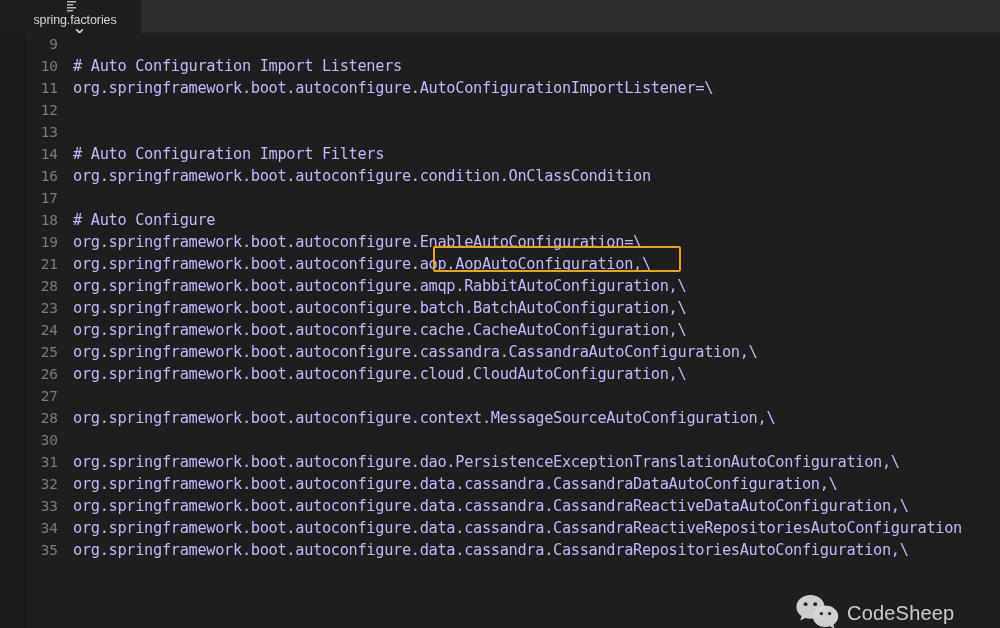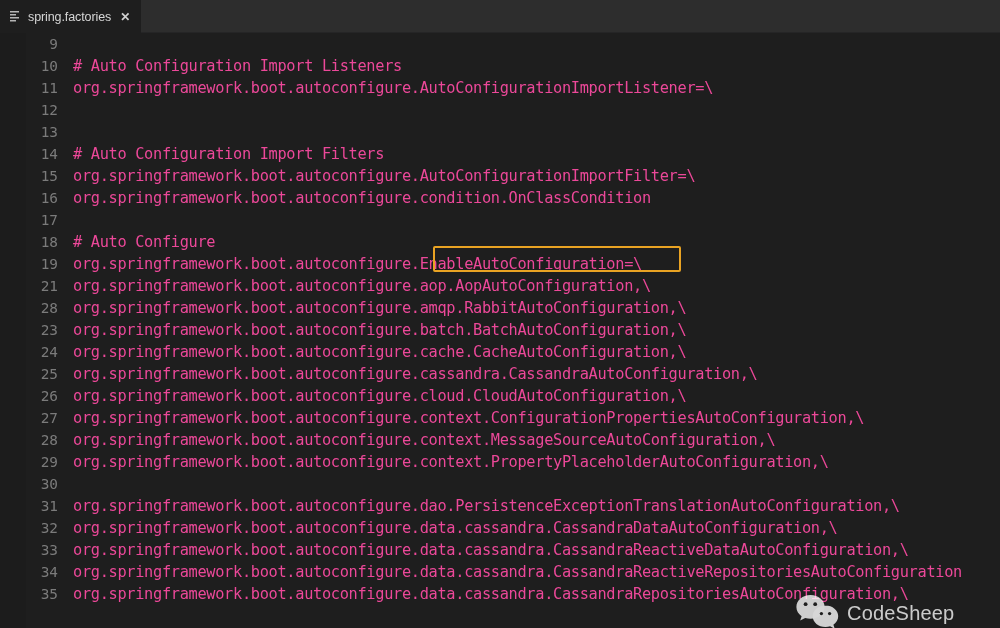--- a/index.html
+++ b/index.html
@@ -28,20 +28,21 @@
   #tab {
     position: absolute;
     top: 0; left: 0;
     height: 33px;
     width: 141px;
     background: #1e1e1e;
     display: flex;
     align-items: center;
     padding: 0 0 0 9px;
     box-sizing: border-box;
+    flex-direction: column;
   }
   .tab-icon {
     width: 13px;
     height: 13px;
     flex: 0 0 13px;
     display: block;
     margin-right: 6px;
     opacity: .85;
   }
   .tab-label {
@@ -95,21 +96,21 @@
     width: 58px;
     text-align: right;
     color: #7b7b7b;
     font-size: 14.4px;
     font-family: "DejaVu Sans Mono", monospace;
     user-select: none;
   }
   .src {
     position: absolute;
     left: 73px;
-    color: #ec4899;
+    color: #c4b5fd;
     font-family: "DejaVu Sans Mono", monospace;
     letter-spacing: -.32px;
   }
 
   
   #annot {
     position: absolute;
     border: 2px solid #e9a323;
     border-radius: 2px;
     box-sizing: border-box;
@@ -157,34 +158,32 @@
 
 <div id="editor">
   <div id="leftstrip"></div>
   <div id="code">
       <div class="line"><span class="ln">9</span><span class="src"></span></div>
       <div class="line"><span class="ln">10</span><span class="src"># Auto Configuration Import Listeners</span></div>
       <div class="line"><span class="ln">11</span><span class="src">org.springframework.boot.autoconfigure.AutoConfigurationImportListener=\</span></div>
       <div class="line"><span class="ln">12</span></div>
       <div class="line"><span class="ln">13</span><span class="src"></span></div>
       <div class="line"><span class="ln">14</span><span class="src"># Auto Configuration Import Filters</span></div>
-      <div class="line"><span class="ln">15</span><span class="src">org.springframework.boot.autoconfigure.AutoConfigurationImportFilter=\</span></div>
       <div class="line"><span class="ln">16</span><span class="src">org.springframework.boot.autoconfigure.condition.OnClassCondition</span></div>
       <div class="line"><span class="ln">17</span><span class="src"></span></div>
       <div class="line"><span class="ln">18</span><span class="src"># Auto Configure</span></div>
       <div class="line"><span class="ln">19</span><span class="src">org.springframework.boot.autoconfigure.EnableAutoConfiguration=\</span></div>
       <div class="line"><span class="ln">21</span><span class="src">org.springframework.boot.autoconfigure.aop.AopAutoConfiguration,\</span></div>
       <div class="line"><span class="ln">28</span><span class="src">org.springframework.boot.autoconfigure.amqp.RabbitAutoConfiguration,\</span></div>
       <div class="line"><span class="ln">23</span><span class="src">org.springframework.boot.autoconfigure.batch.BatchAutoConfiguration,\</span></div>
       <div class="line"><span class="ln">24</span><span class="src">org.springframework.boot.autoconfigure.cache.CacheAutoConfiguration,\</span></div>
       <div class="line"><span class="ln">25</span><span class="src">org.springframework.boot.autoconfigure.cassandra.CassandraAutoConfiguration,\</span></div>
       <div class="line"><span class="ln">26</span><span class="src">org.springframework.boot.autoconfigure.cloud.CloudAutoConfiguration,\</span></div>
-      <div class="line"><span class="ln">27</span><span class="src">org.springframework.boot.autoconfigure.context.ConfigurationPropertiesAutoConfiguration,\</span></div>
+      <div class="line"><span class="ln">27</span></div>
       <div class="line"><span class="ln">28</span><span class="src">org.springframework.boot.autoconfigure.context.MessageSourceAutoConfiguration,\</span></div>
-      <div class="line"><span class="ln">29</span><span class="src">org.springframework.boot.autoconfigure.context.PropertyPlaceholderAutoConfiguration,\</span></div>
       <div class="line"><span class="ln">30</span></div>
       <div class="line"><span class="ln">31</span><span class="src">org.springframework.boot.autoconfigure.dao.PersistenceExceptionTranslationAutoConfiguration,\</span></div>
       <div class="line"><span class="ln">32</span><span class="src">org.springframework.boot.autoconfigure.data.cassandra.CassandraDataAutoConfiguration,\</span></div>
       <div class="line"><span class="ln">33</span><span class="src">org.springframework.boot.autoconfigure.data.cassandra.CassandraReactiveDataAutoConfiguration,\</span></div>
       <div class="line"><span class="ln">34</span><span class="src">org.springframework.boot.autoconfigure.data.cassandra.CassandraReactiveRepositoriesAutoConfiguration</span></div>
       <div class="line"><span class="ln">35</span><span class="src">org.springframework.boot.autoconfigure.data.cassandra.CassandraRepositoriesAutoConfiguration,\</span></div>
     </div>
 
   <div id="annot" style="left: 433px; top: 213px; width: 248px; height: 26px; border-color: rgb(233, 163, 35);"></div>
 

